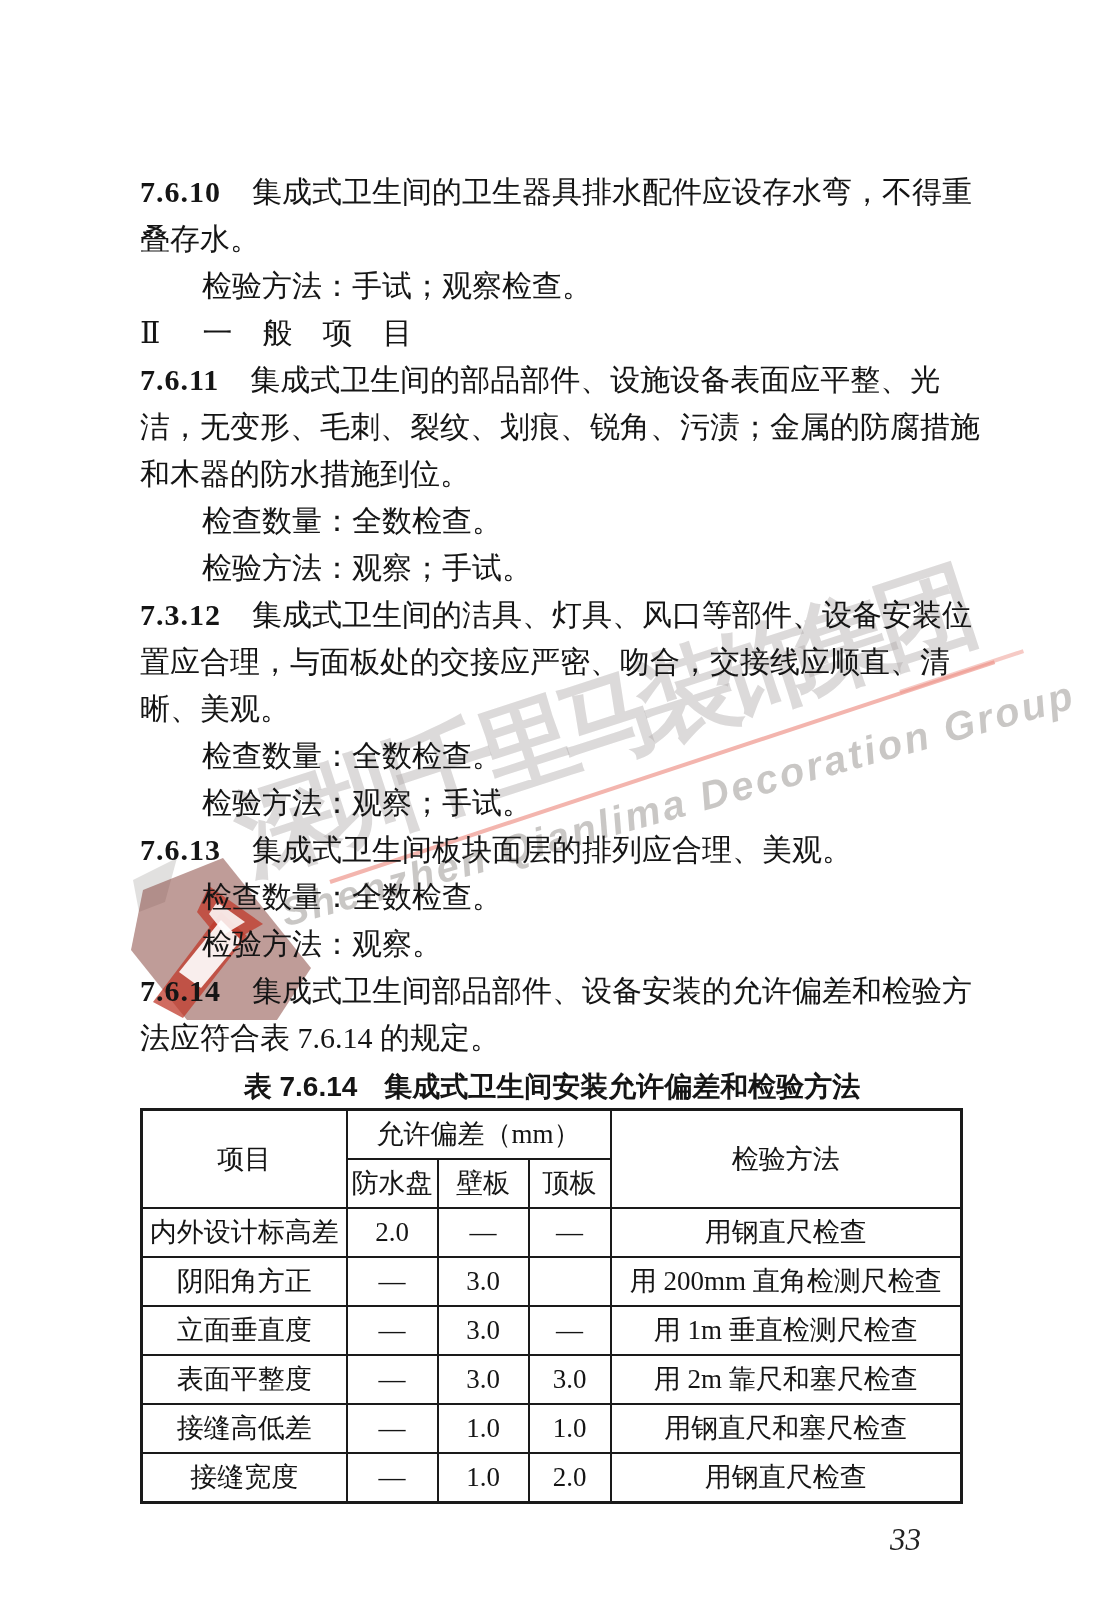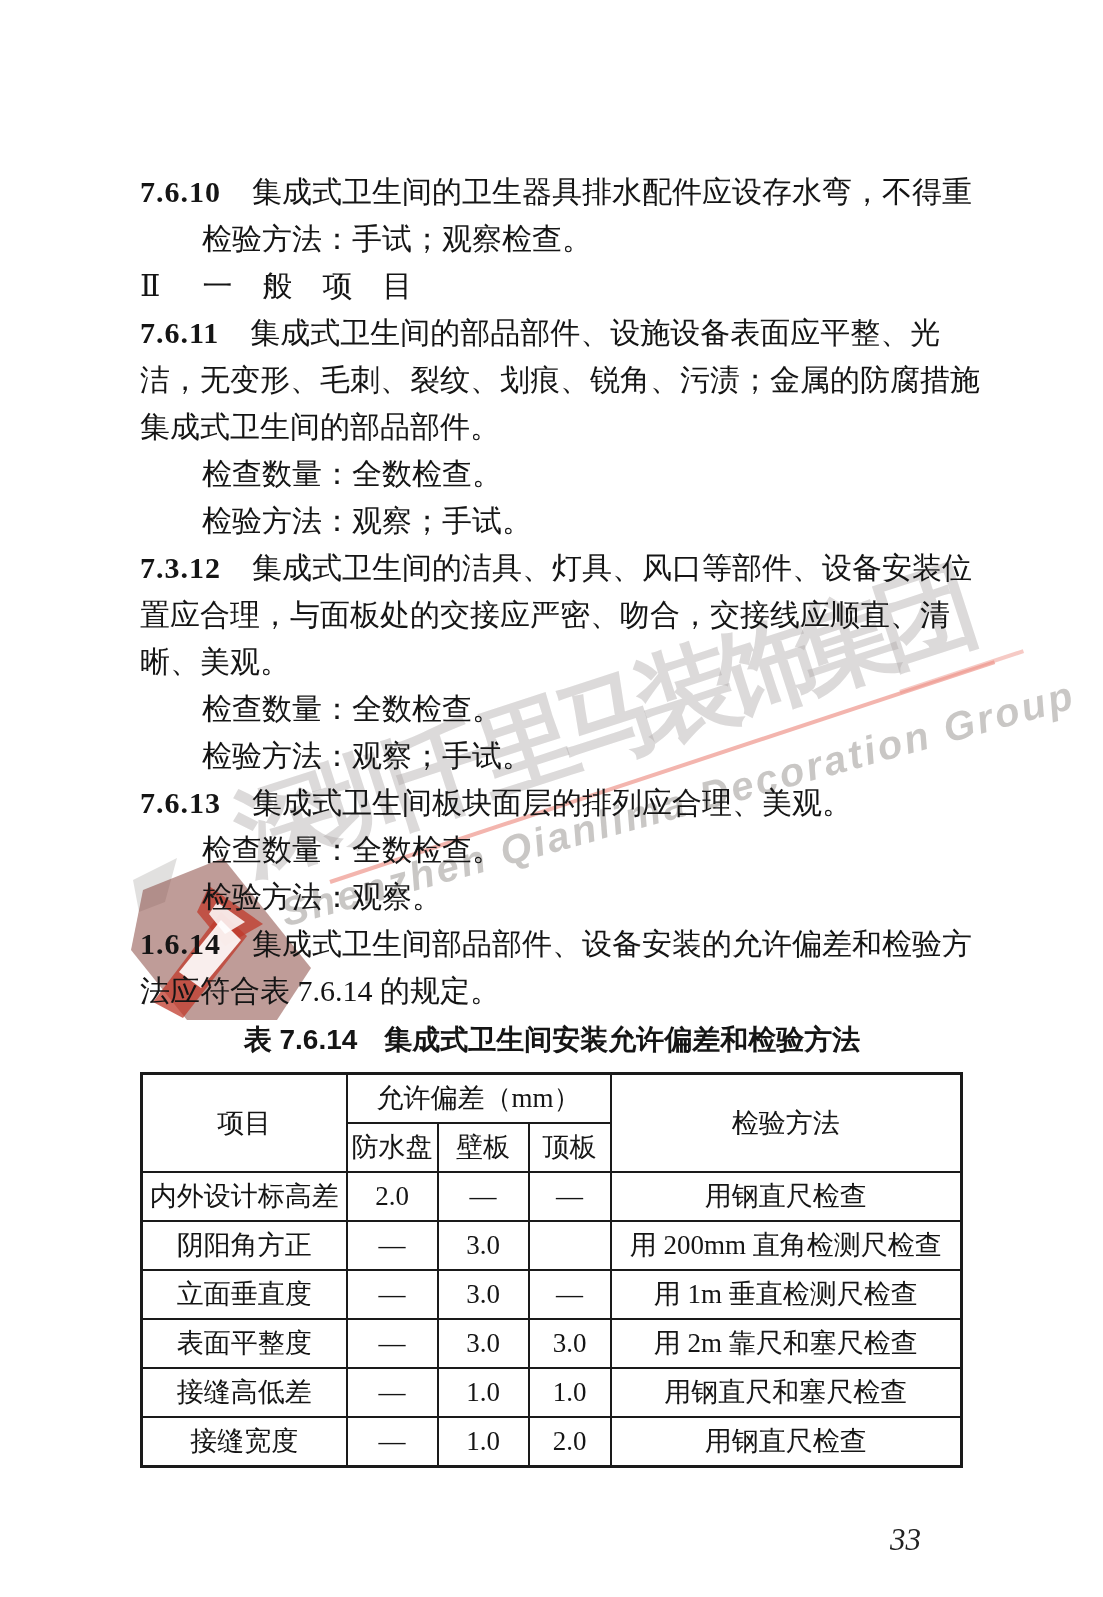--- a/index.html
+++ b/index.html
@@ -49,21 +49,21 @@
   .heading .roman{margin-right:42px;}
   .table-title{
     text-align:center;font-weight:bold;
     font-family:"Liberation Sans","DejaVu Sans",sans-serif;
     font-size:28px;line-height:40px;margin-top:6px;margin-bottom:0;
   }
   .table-title .tt-label{margin-right:27px;text-align:right;}
   
   table.tol{
     border-collapse:collapse;table-layout:fixed;
-    width:820px;margin-top:12px;
+    width:820px;margin-top:1px;
     font-size:27px;
   }
   table.tol{border:3px solid #1a1a1a;}
   table.tol th,table.tol td{
     border:2px solid #1a1a1a;
     text-align:center;vertical-align:middle;
     font-weight:normal;padding:0;overflow:hidden;white-space:nowrap;
   }
   tr.hrow1 th{height:42px;}
   tr.hrow2 th{height:46px;}
@@ -92,50 +92,51 @@
     <div class="wm-line wm-line-b"></div>
     <div class="wm-cn">深圳千里马装饰集团</div>
     <div class="wm-en">Shenzhen Qianlima Decoration Group</div>
   </div>
 
   <div class="content">
 
     <div class="para-line">
       <span class="secnum">7.6.10</span><span>集成式卫生间的卫生器具排水配件应设存水弯，不得重</span>
     </div>
+    <div class="para-line">叠存水。</div>
     <div class="para-line indent">检验方法：手试；观察检查。</div>
 
     <div class="heading">
       <span class="roman">Ⅱ</span><span>一　般　项　目</span>
     </div>
 
     <div class="para-line">
       <span class="secnum">7.6.11</span><span>集成式卫生间的部品部件、设施设备表面应平整、光</span>
     </div>
     <div class="para-line">洁，无变形、毛刺、裂纹、划痕、锐角、污渍；金属的防腐措施</div>
-    <div class="para-line">集成式卫生间的部品部件。</div>
+    <div class="para-line">和木器的防水措施到位。</div>
     <div class="para-line indent">检查数量：全数检查。</div>
     <div class="para-line indent">检验方法：观察；手试。</div>
 
     <div class="para-line">
       <span class="secnum">7.3.12</span><span>集成式卫生间的洁具、灯具、风口等部件、设备安装位</span>
     </div>
     <div class="para-line">置应合理，与面板处的交接应严密、吻合，交接线应顺直、清</div>
     <div class="para-line">晰、美观。</div>
     <div class="para-line indent">检查数量：全数检查。</div>
     <div class="para-line indent">检验方法：观察；手试。</div>
 
     <div class="para-line">
       <span class="secnum">7.6.13</span><span>集成式卫生间板块面层的排列应合理、美观。</span>
     </div>
     <div class="para-line indent">检查数量：全数检查。</div>
     <div class="para-line indent">检验方法：观察。</div>
 
     <div class="para-line">
-      <span class="secnum">1.6.14</span><span>集成式卫生间部品部件、设备安装的允许偏差和检验方</span>
+      <span class="secnum">7.6.14</span><span>集成式卫生间部品部件、设备安装的允许偏差和检验方</span>
     </div>
     <div class="para-line">法应符合表 7.6.14 的规定。</div>
 
     <div class="table-title">
       <span class="tt-label">表 7.6.14</span><span>集成式卫生间安装允许偏差和检验方法</span>
     </div>
 
     <table class="tol">
       <colgroup>
         <col style="width:205px">

